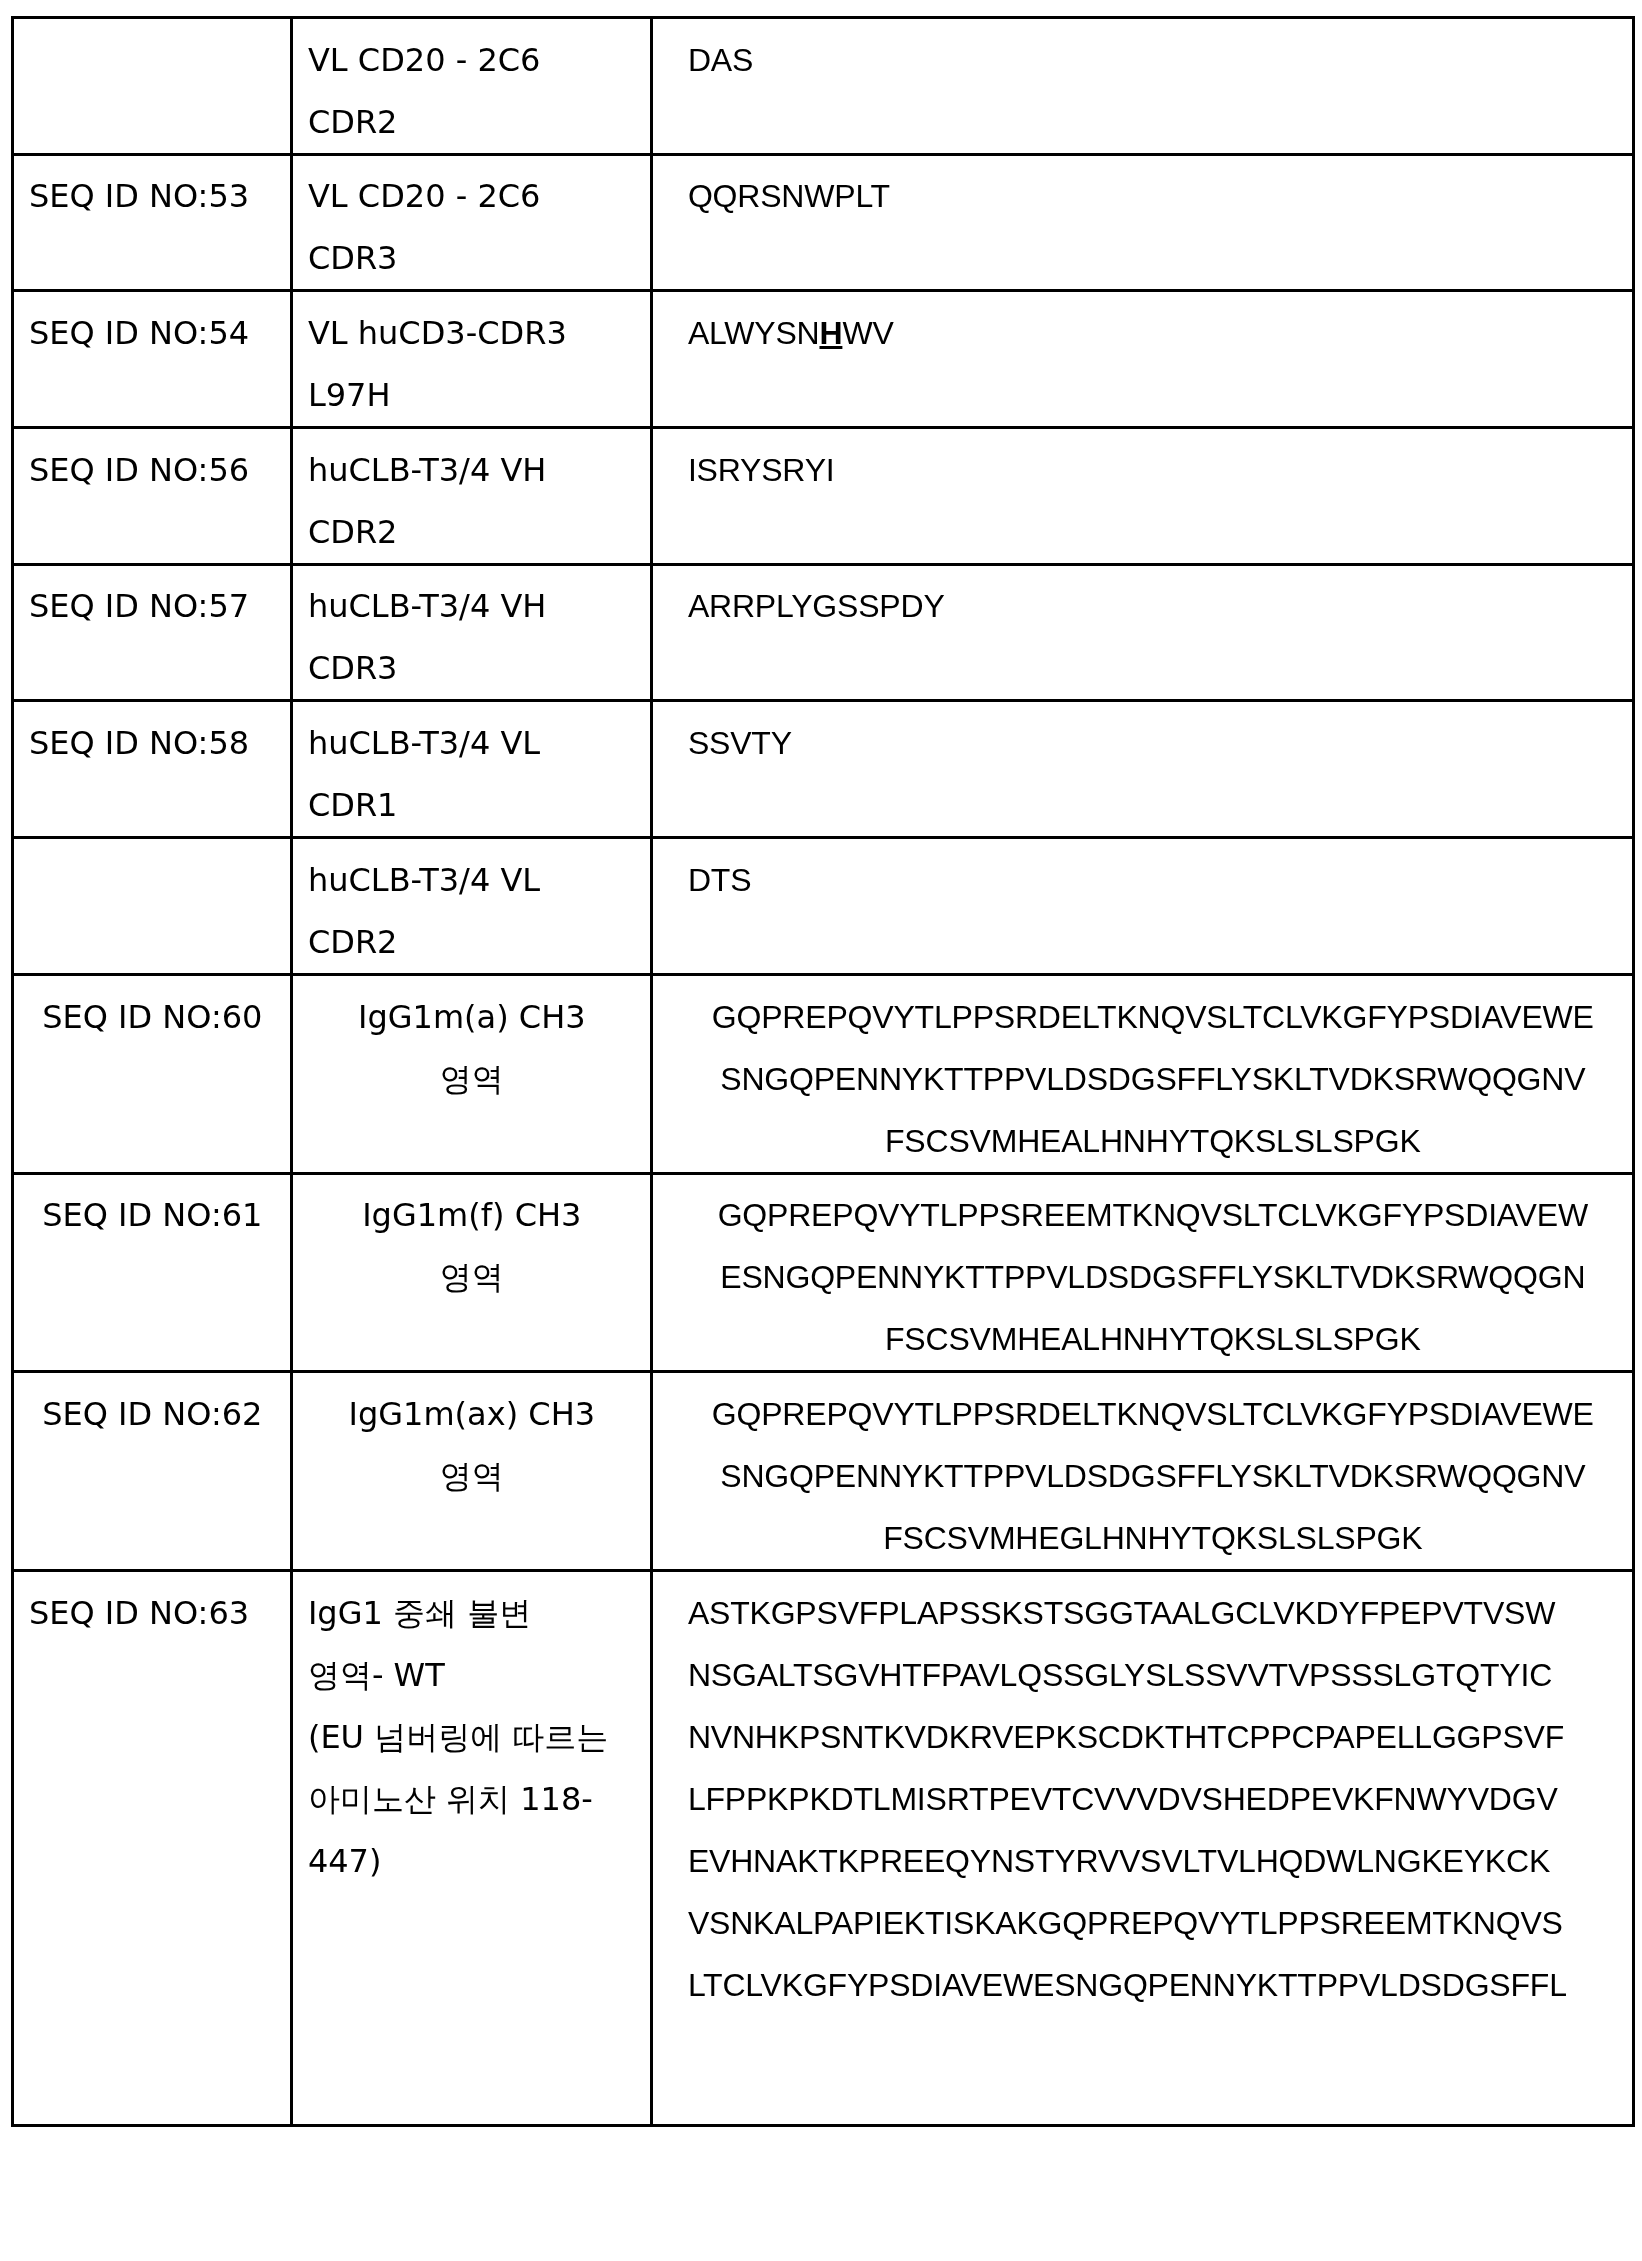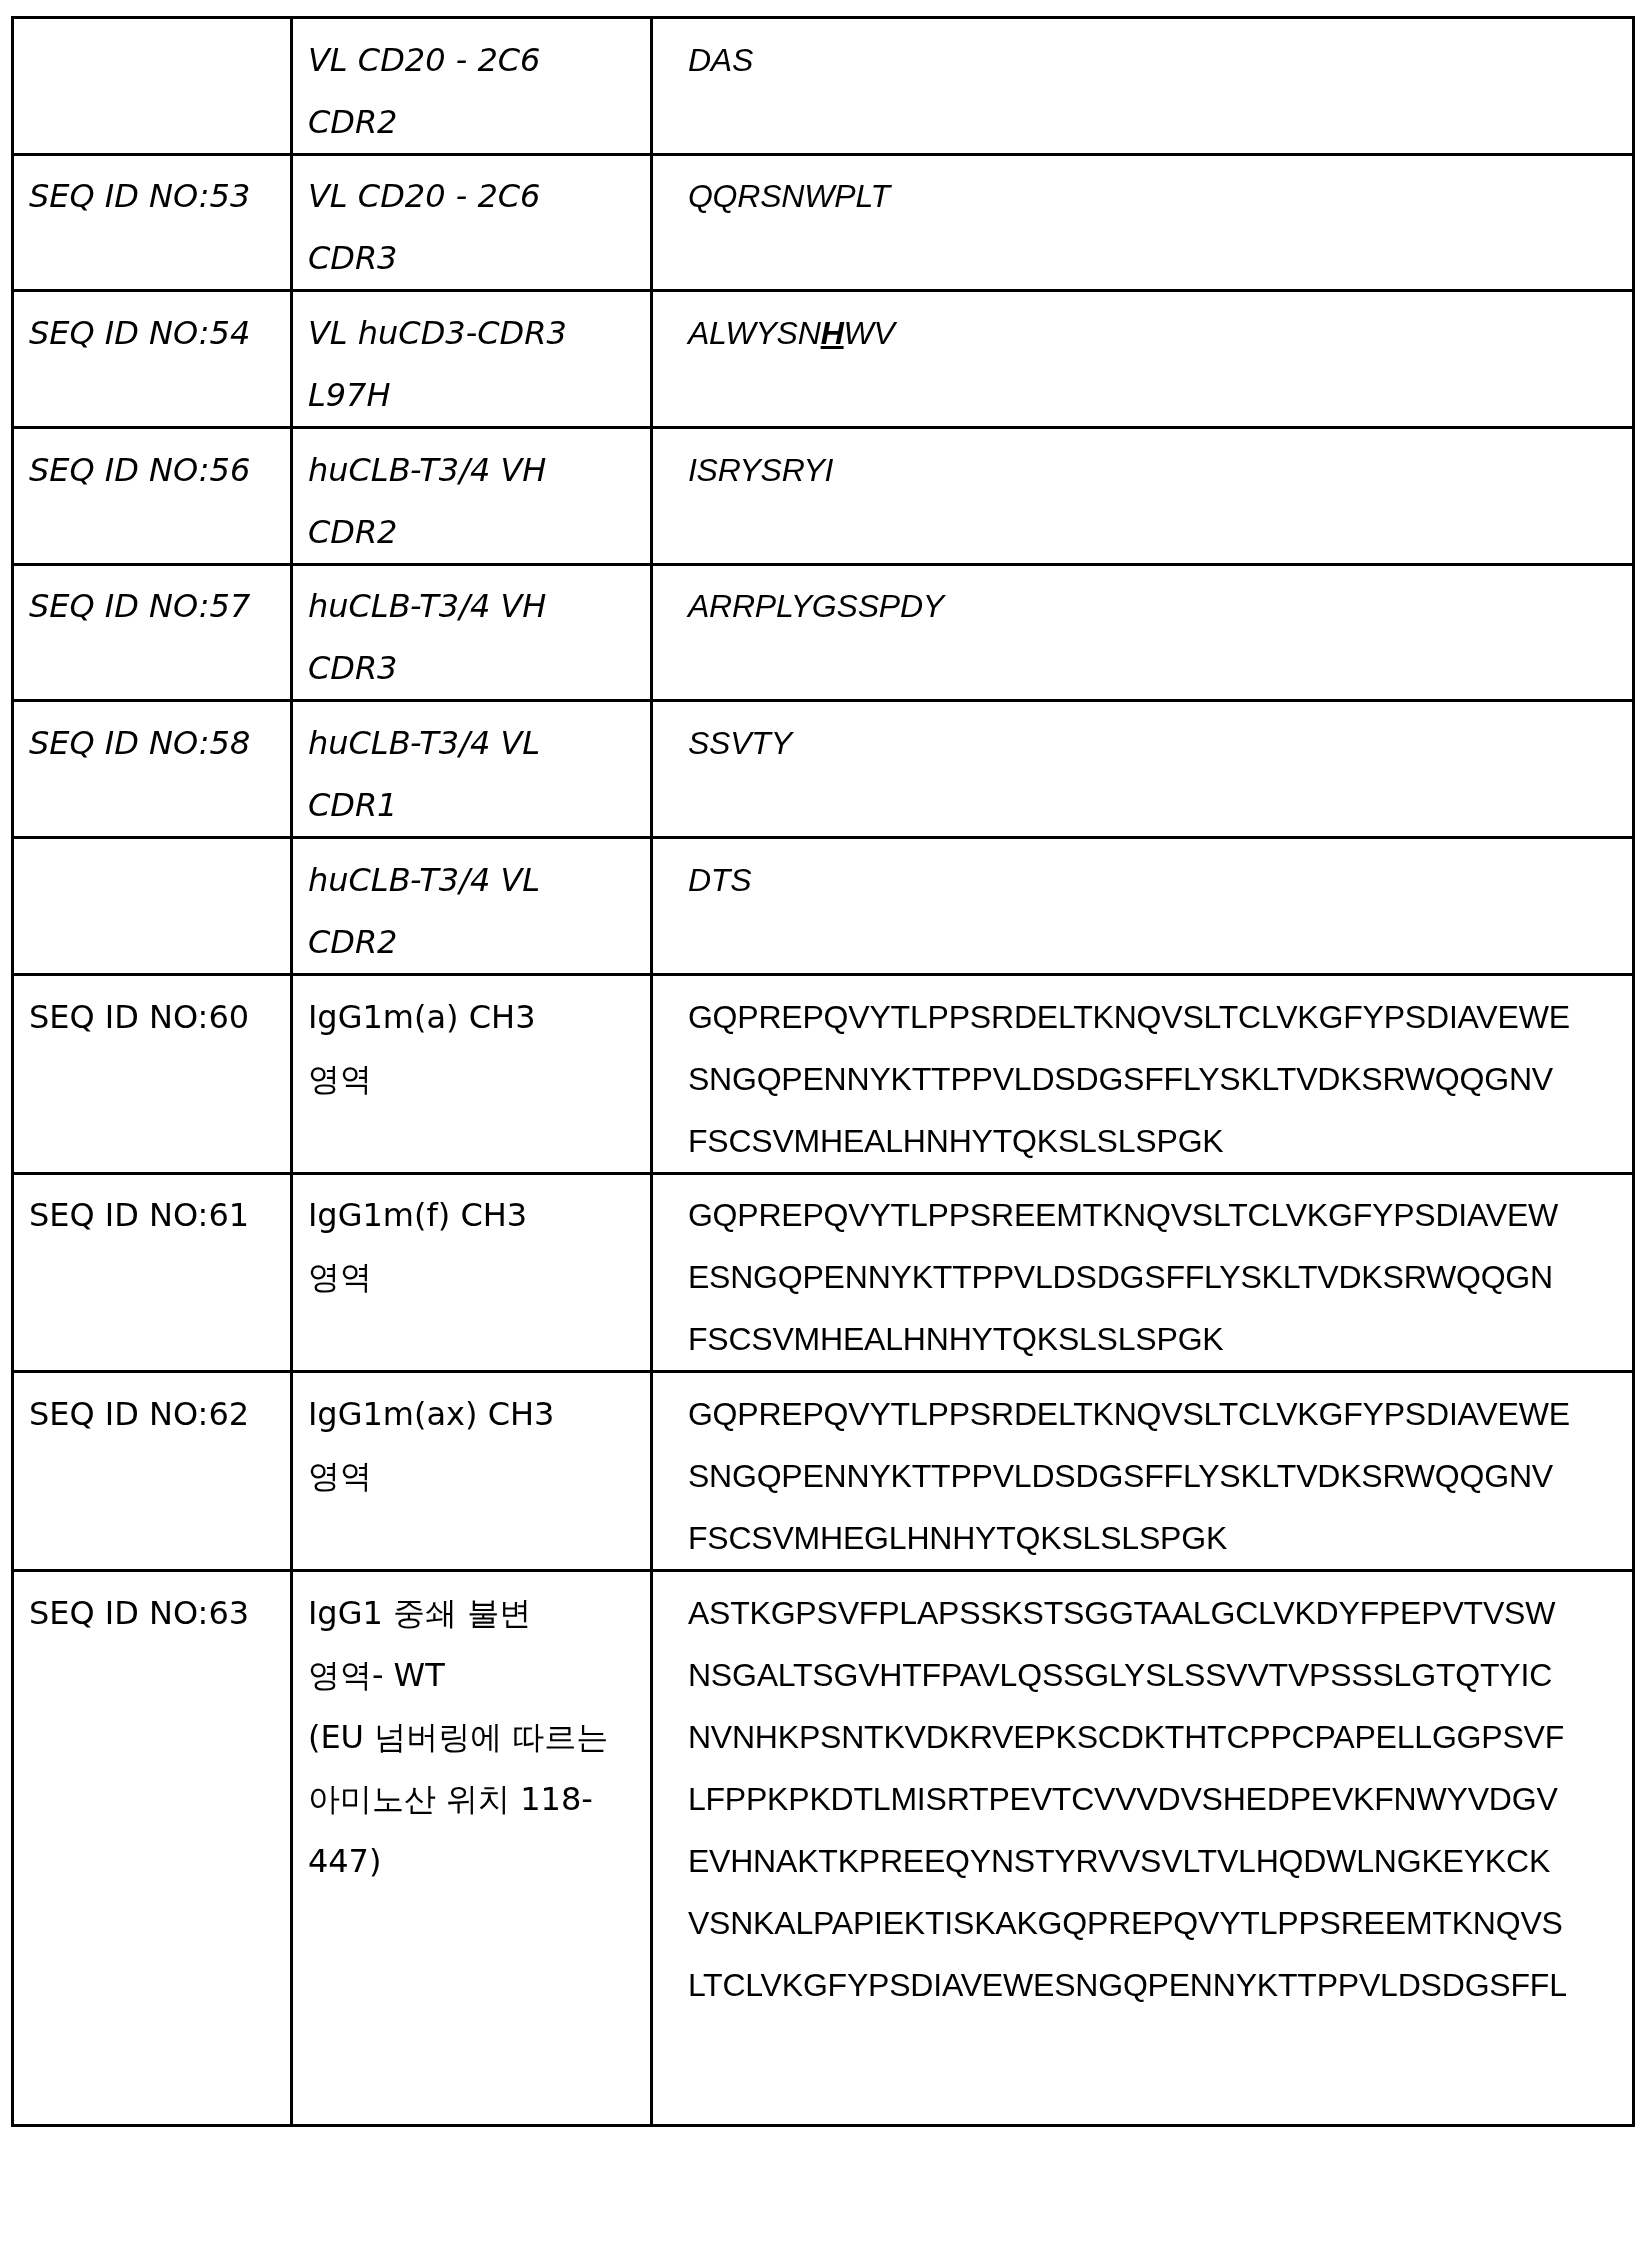--- a/index.html
+++ b/index.html
@@ -42,22 +42,22 @@
       letter-spacing: -0.2px;
       word-break: break-all;
     }
     td.col-seq .line { display: block; white-space: nowrap; margin-left: 20px; }
     td.col-desc .line { display: block; white-space: nowrap; }
     .mut {
       font-weight: bold;
       text-decoration: underline;
       text-decoration-thickness: 3.2px;
     }
-    tr.r-short td { height: 125px; font-style: italic; }
-    tr.r-ch3 td { height: 186px; }
+    tr.r-short td { height: 125px; }
+    tr.r-ch3 td { height: 186px; text-align: center; }
     tr.r-hc td { height: 555px; }
   </style>
 </head>
 <body>
 
 <table class="seq-table">
   <tbody>
 
     <tr class="r-short">
       <td class="col-id"></td>

